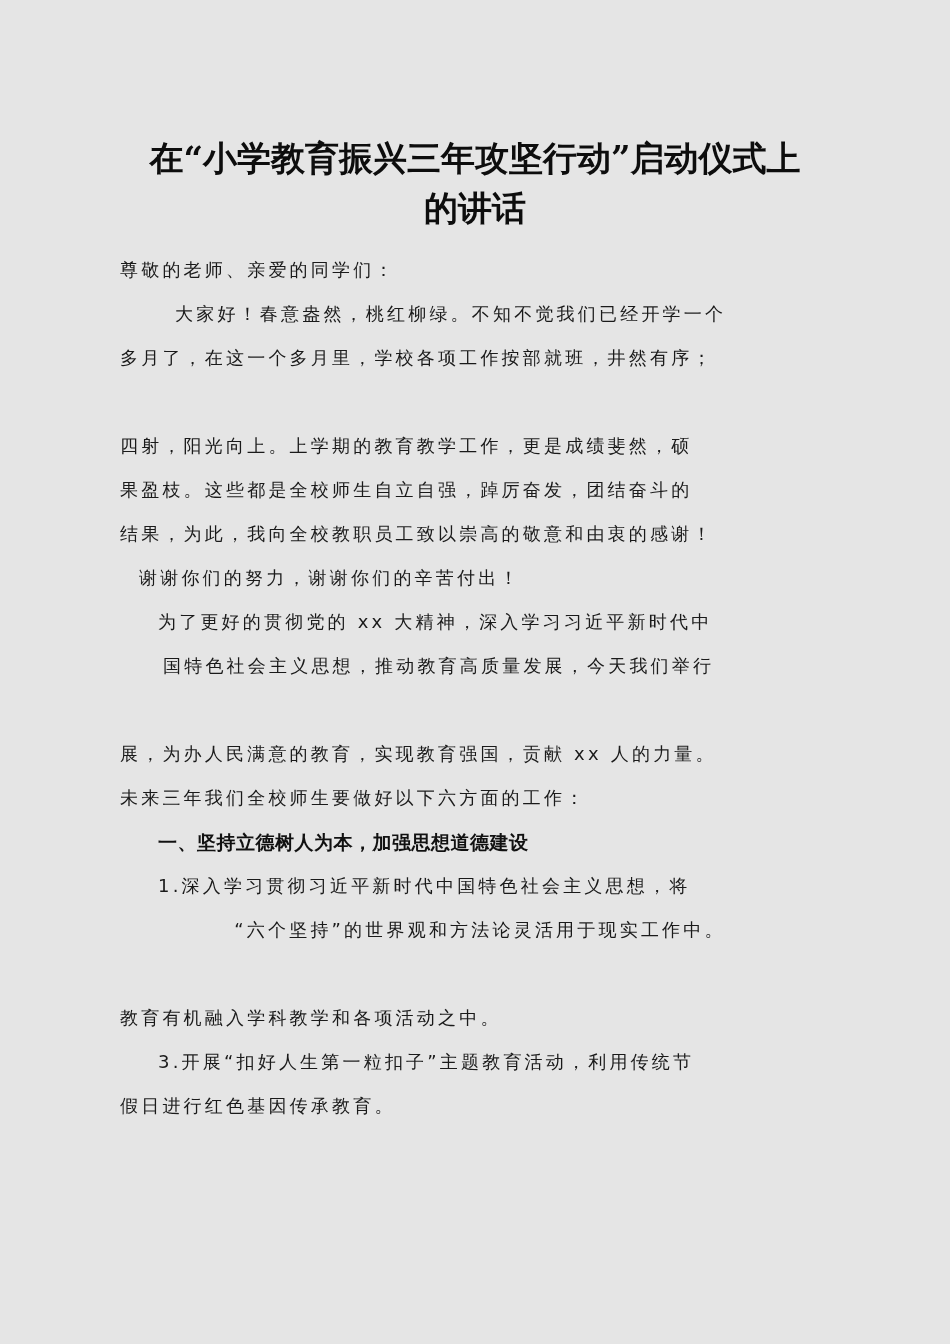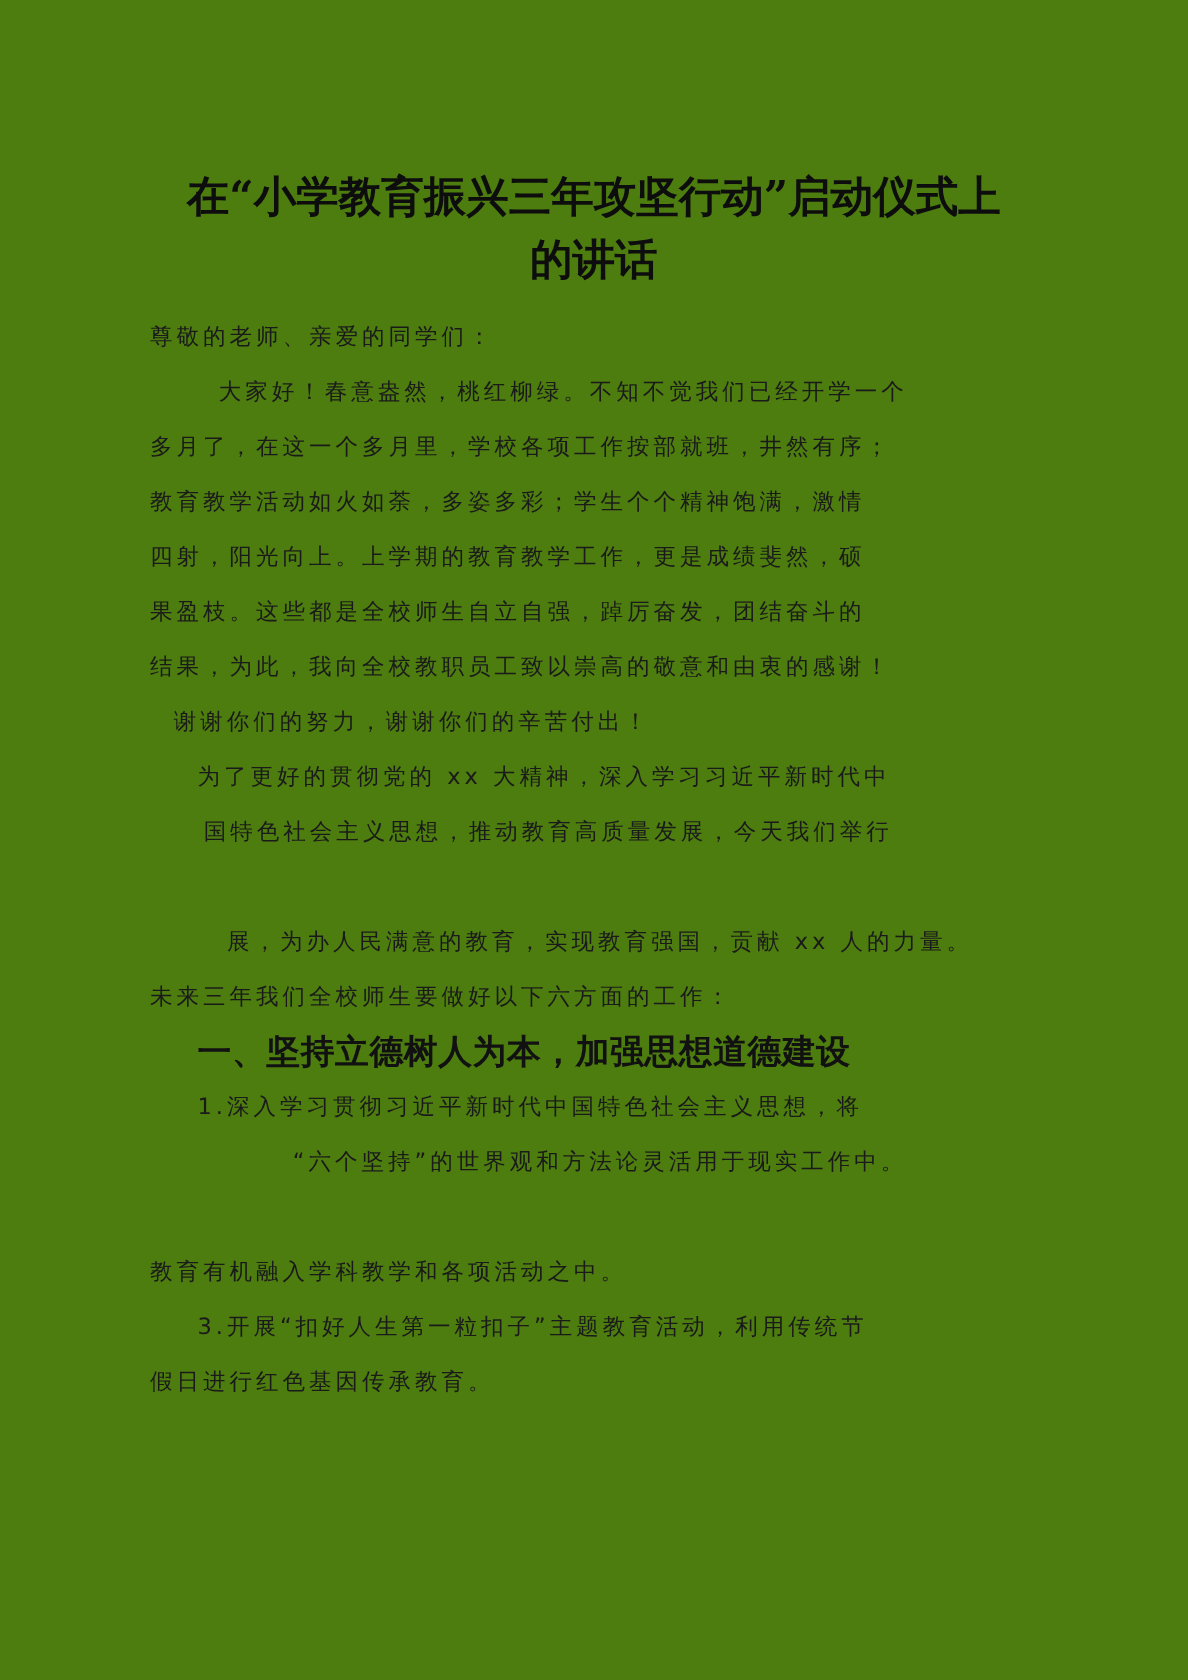--- a/index.html
+++ b/index.html
@@ -12,21 +12,21 @@
       height: 1344px;
       position: relative;
       overflow: hidden;
       color: #111111;
     }
     .page {
       position: absolute;
       left: 0; top: 0;
       width: 950px;
       height: 1344px;
-      background: #4d7c0f;
+      background: #e5e5e5;
     }
     .title {
       position: absolute;
       left: 110px;
       width: 730px;
       text-align: center;
       font-family: "DejaVu Serif", "Liberation Serif", serif;
       font-weight: bold;
       font-size: 34px;
       line-height: 50px;
@@ -46,48 +46,47 @@
       color: #1a1a1a;
       white-space: nowrap;
       letter-spacing: 3.2px;
     }
     .line.indent { left: 158px; }
     .heading {
       position: absolute;
       left: 158px;
       font-family: "DejaVu Sans", "Liberation Sans", sans-serif;
       font-weight: bold;
-      font-size: 27px;
+      font-size: 19px;
       line-height: 30px;
       color: #111111;
       white-space: nowrap;
       letter-spacing: 0.5px;
     }
   </style>
 </head>
 <body>
 
 <div class="page">
 
   <div class="title l1">在“小学教育振兴三年攻坚行动”启动仪式上</div>
   <div class="title l2">的讲话</div>
 
   <div class="line" style="top:255px;">尊敬的老师、亲爱的同学们：</div>
 
   <div class="line indent" style="top:299px;margin-left:17px;">大家好！春意盎然，桃红柳绿。不知不觉我们已经开学一个</div>
   <div class="line" style="top:343px;">多月了，在这一个多月里，学校各项工作按部就班，井然有序；</div>
-  <div class="line" style="top:387px;">教育教学活动如火如荼，多姿多彩；学生个个精神饱满，激情</div>
   <div class="line" style="top:431px;">四射，阳光向上。上学期的教育教学工作，更是成绩斐然，硕</div>
   <div class="line" style="top:519px;">结果，为此，我向全校教职员工致以崇高的敬意和由衷的感谢！</div>
   <div class="line" style="top:475px;">果盈枝。这些都是全校师生自立自强，踔厉奋发，团结奋斗的</div>
   <div class="line" style="top:563px;margin-left:19px;">谢谢你们的努力，谢谢你们的辛苦付出！</div>
 
   <div class="line indent" style="top:607px;">为了更好的贯彻党的 xx 大精神，深入学习习近平新时代中</div>
   <div class="line" style="top:651px;margin-left:43px;">国特色社会主义思想，推动教育高质量发展，今天我们举行</div>
-  <div class="line" style="top:739px;text-align:center;">展，为办人民满意的教育，实现教育强国，贡献 xx 人的力量。</div>
+  <div class="line" style="top:739px;">展，为办人民满意的教育，实现教育强国，贡献 xx 人的力量。</div>
   <div class="line" style="top:783px;">未来三年我们全校师生要做好以下六方面的工作：</div>
 
   <div class="heading" style="top:827px;">一、坚持立德树人为本，加强思想道德建设</div>
 
   <div class="line indent" style="top:871px;">1.深入学习贯彻习近平新时代中国特色社会主义思想，将</div>
   <div class="line" style="top:915px;text-align:center;">“六个坚持”的世界观和方法论灵活用于现实工作中。</div>
 
   <div class="line" style="top:1003px;">教育有机融入学科教学和各项活动之中。</div>
 
   <div class="line indent" style="top:1047px;">3.开展“扣好人生第一粒扣子”主题教育活动，利用传统节</div>

